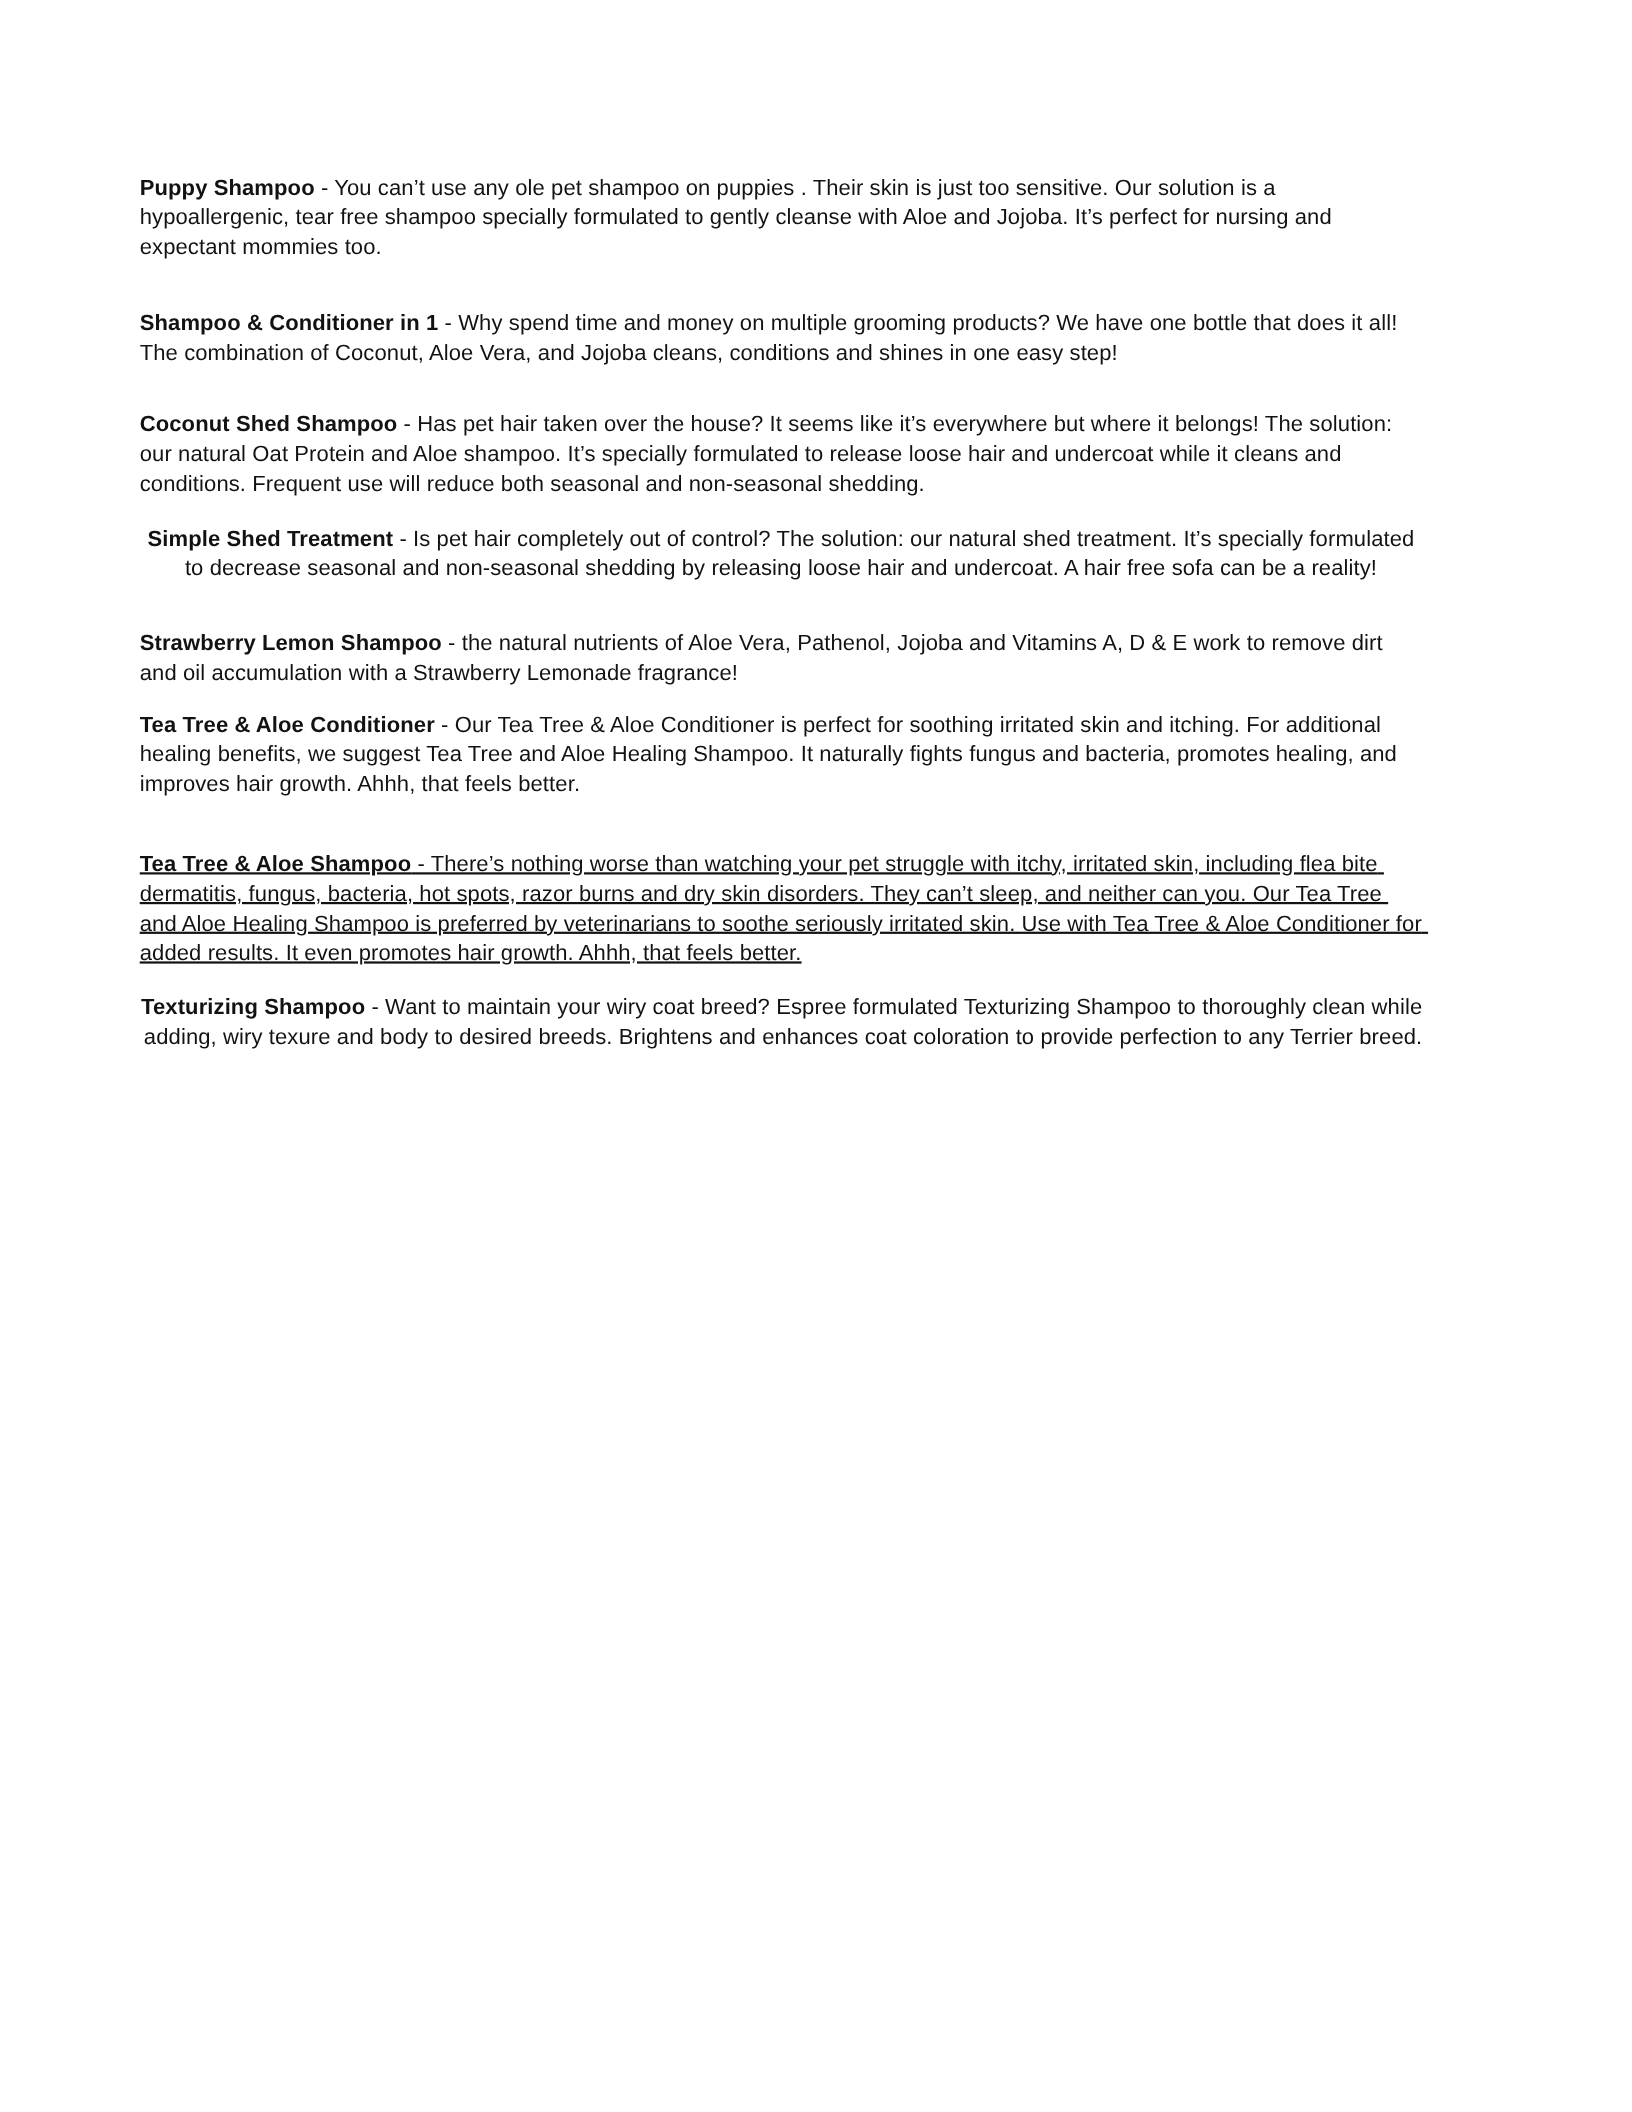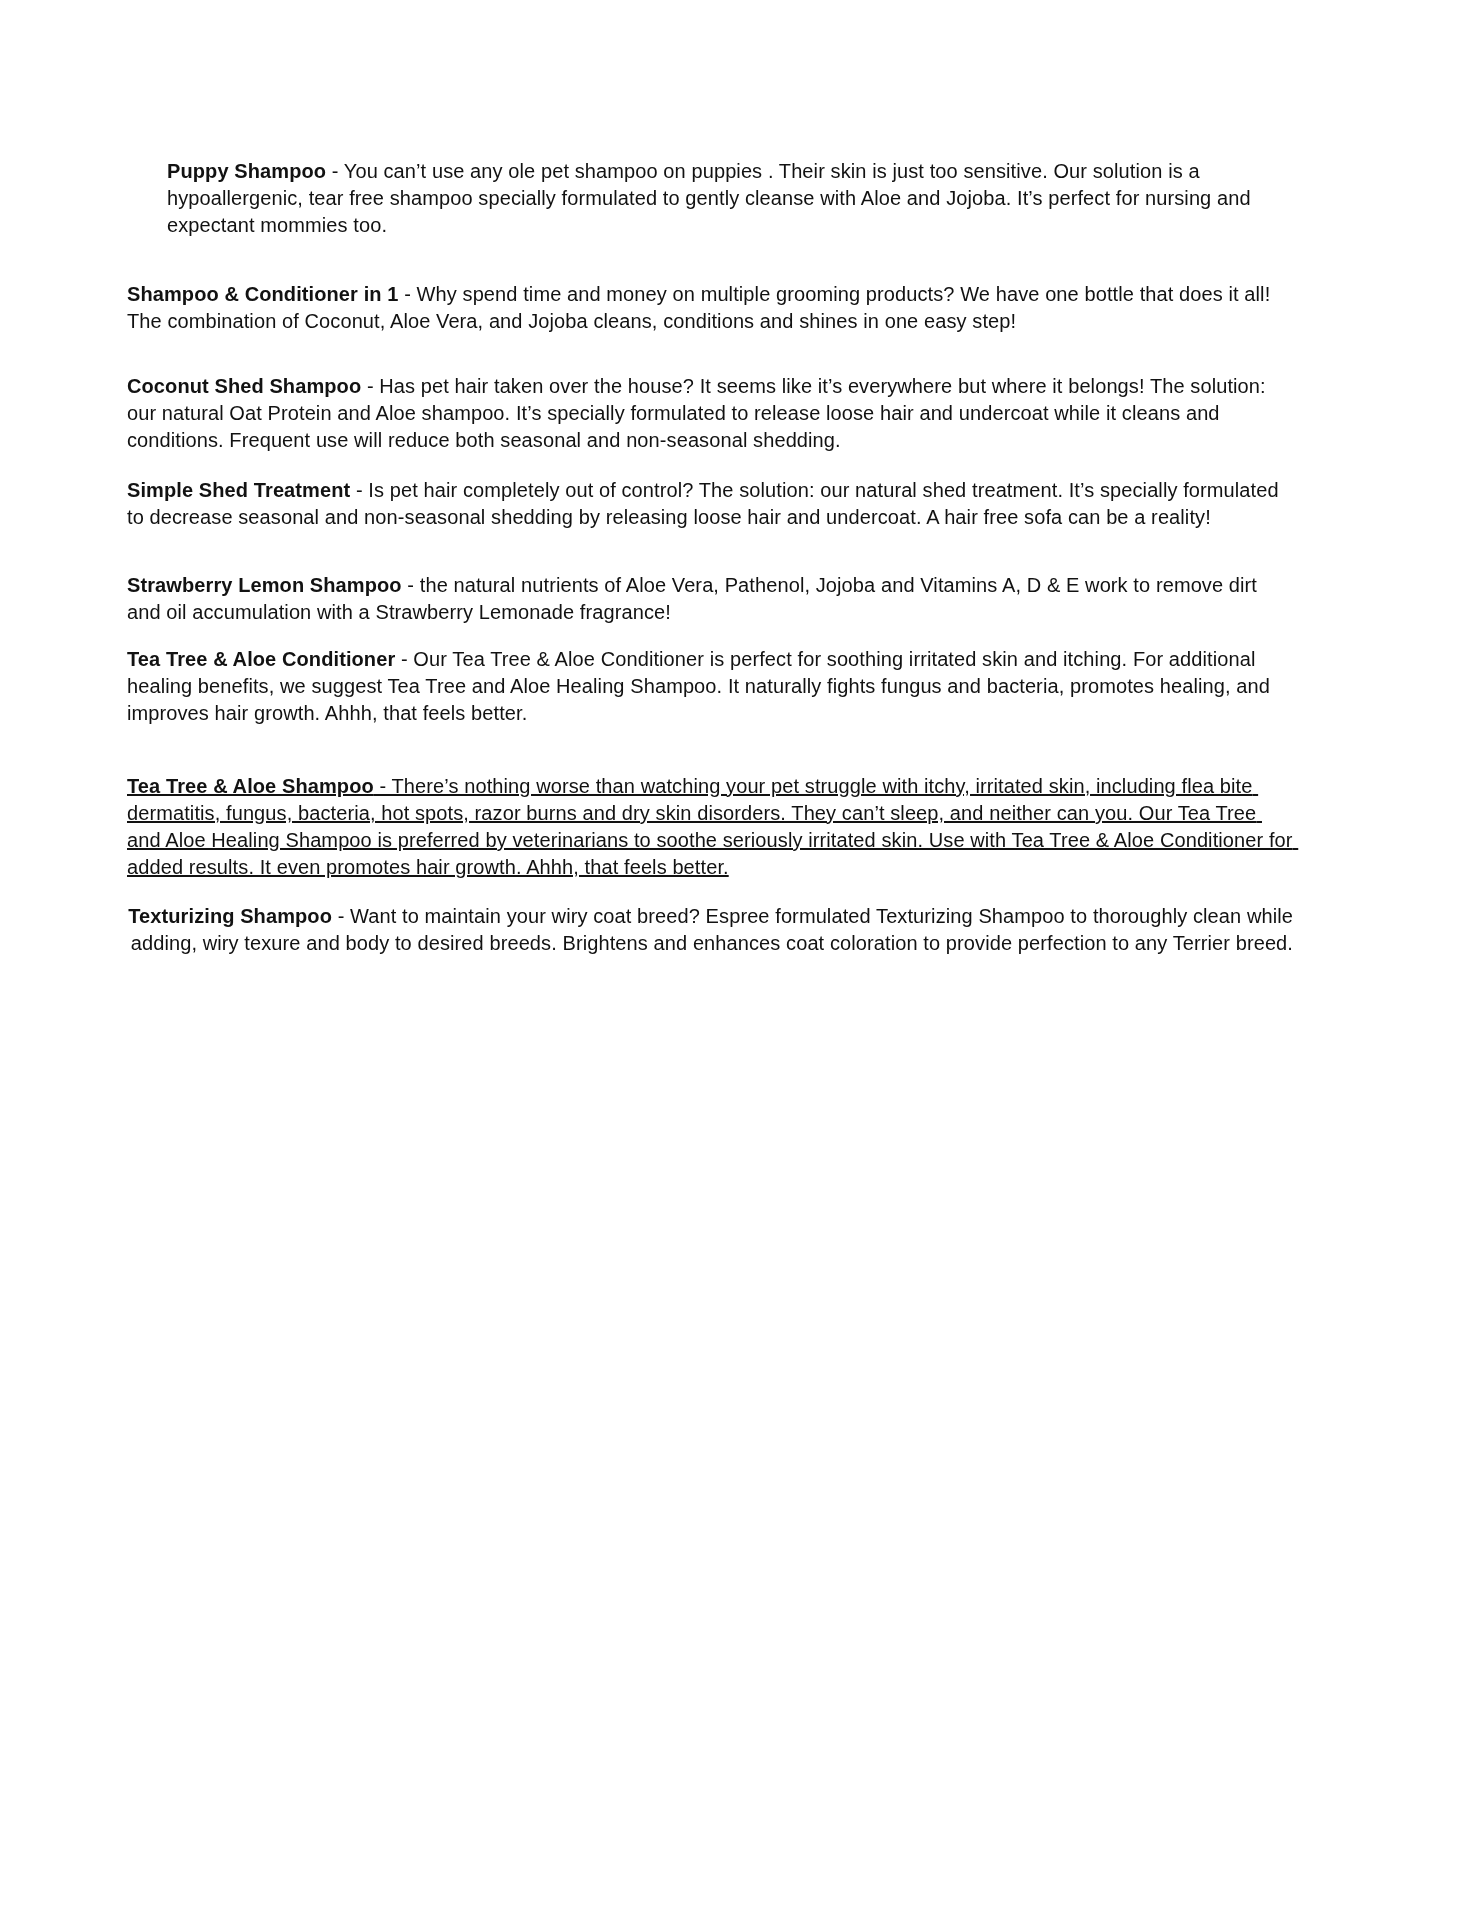--- a/index.html
+++ b/index.html
@@ -27,24 +27,24 @@
     letter-spacing: 0.1px;
   }
   .para .product-name {
     font-weight: 700;
   }
   .para .product-body {
     font-weight: 400;
     white-space: pre-wrap;
   }
   
-  .p1 { margin-bottom: 42px; margin-left: 40px; }
+  .p1 { margin-bottom: 42px; }
   .p2 { margin-bottom: 38px; margin-top: 39px; }
   .p3 { margin-bottom: 23px; }
-  .p4 { margin-bottom: 41px; }
+  .p4 { margin-bottom: 41px; text-align: center; }
   .p5 { margin-bottom: 20px; }
   .p6 { margin-bottom: 46px; }
   .p7 { margin-bottom: 22px; text-decoration: underline; }
   .p8 { margin-bottom: 0; text-align: right; }
 </style>
 </head>
 <body>
 
 <div class="page-content">
 

